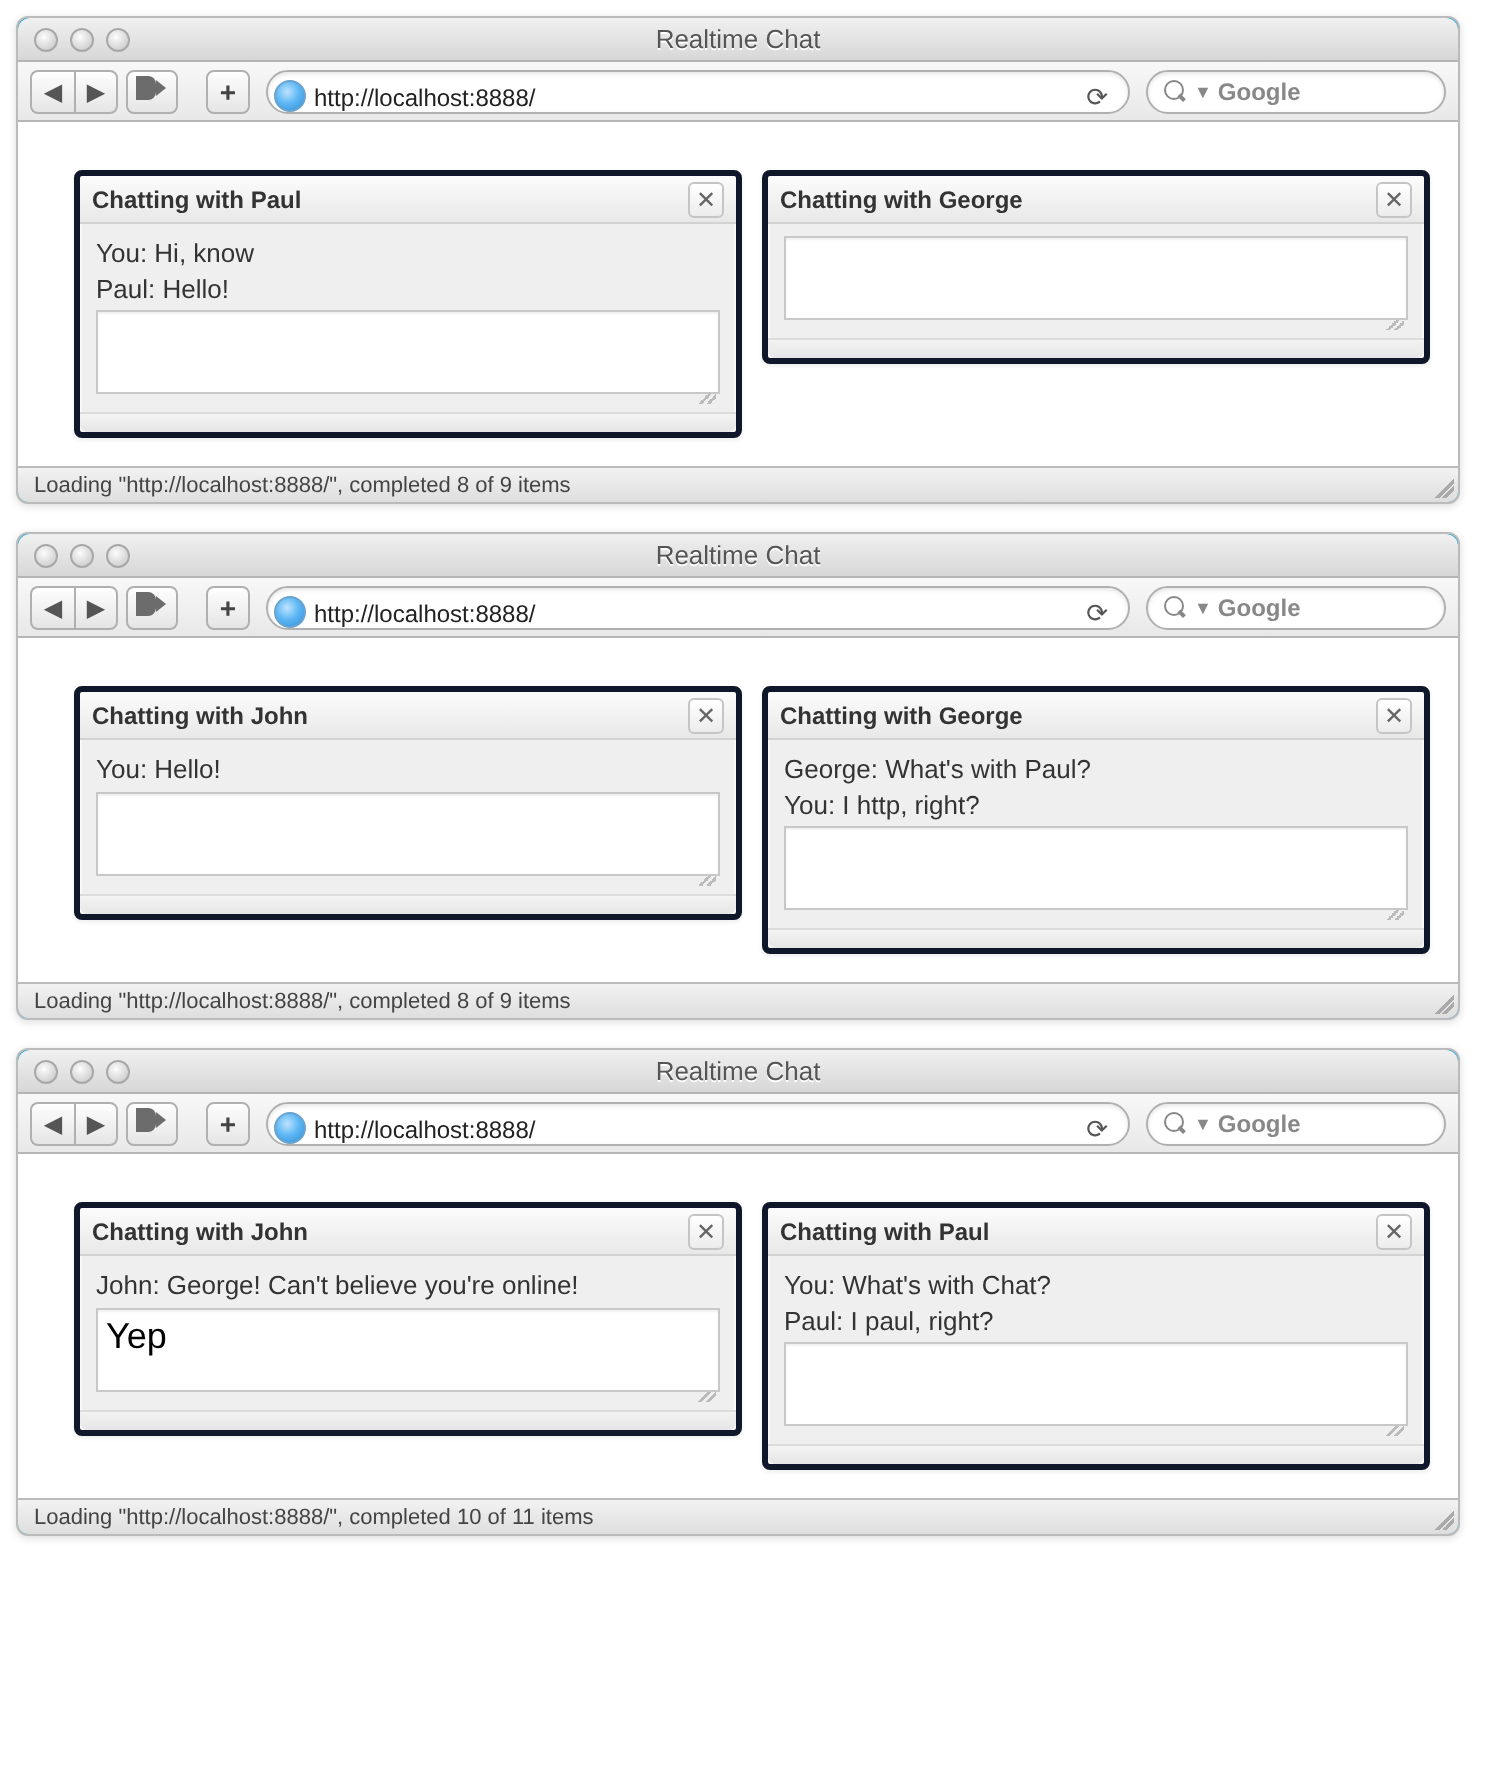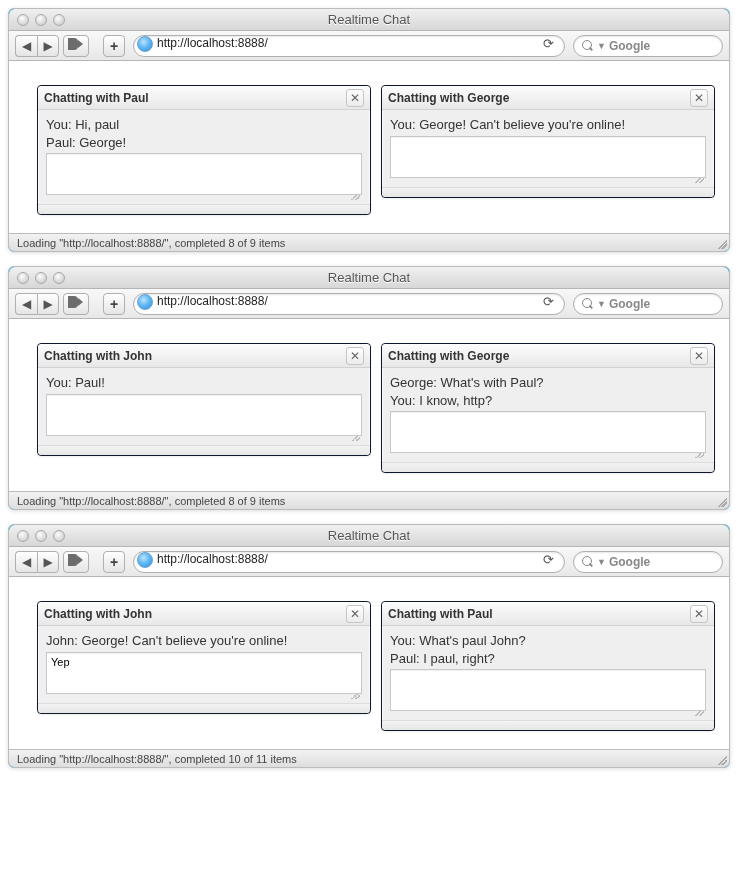--- a/index.html
+++ b/index.html
@@ -71,21 +71,21 @@
     font-size:12px;
     box-shadow: inset 0 1px 0 #fff;
     padding:0 4px;
   }
   .tb-group { display:flex; }
   .tb-group .tb-btn:first-child { border-radius:4px 0 0 4px; border-right:none; }
   .tb-group .tb-btn:last-child { border-radius:0 4px 4px 0; }
   .addr-wrap {
     flex:1;
     display:flex;
-    align-items:flex-start;
+    align-items:flex-end;
     height:22px;
     background:#fff;
     border:1px solid #b0b0b0;
     border-radius:11px;
     padding:0 6px 0 0;
     margin:0 4px;
     box-shadow: inset 0 1px 2px rgba(0,0,0,0.1);
     overflow:hidden;
   }
   .favicon {
@@ -145,21 +145,21 @@
     position:absolute;
     right:2px; bottom:2px;
     width:12px; height:12px;
     background:
       linear-gradient(135deg, transparent 60%, #aaa 60%, #aaa 70%, transparent 70%),
       linear-gradient(135deg, transparent 75%, #aaa 75%, #aaa 85%, transparent 85%);
   }
   
   .chat-pane {
     width: 352px;
-    border:1px solid #0f172a;
+    border:3px solid #0f172a;
     border-radius:4px;
     background:#efefef;
     box-shadow:0 1px 2px rgba(0,0,0,0.08), inset 0 0 0 1px rgba(255,255,255,0.6);
   }
   .chat-head {
     height:24px;
     background:linear-gradient(to bottom,#fcfcfc,#e8e8e8);
     border-bottom:1px solid #d2d2d2;
     border-radius:4px 4px 0 0;
     display:flex;
@@ -195,21 +195,21 @@
     min-height:14px;
     margin-bottom:2px;
   }
   .chat-input {
     width:100%;
     height:42px;
     resize:none;
     border:1px solid #c8c8c8;
     background:#fff;
     font-family:inherit;
-    font-size:11px;
+    font-size:18px;
     padding:3px 4px;
     margin-bottom:4px;
     box-shadow: inset 0 1px 1px rgba(0,0,0,0.06);
   }
   .chat-foot {
     height:10px;
     border-top:1px solid #dcdcdc;
     border-radius:0 0 4px 4px;
     background:linear-gradient(to bottom,#f3f3f3,#e6e6e6);
   }
@@ -280,35 +280,33 @@
       </div>
       <div class="content">
         <div class="chat-pane">
           <div class="chat-head">
             <div class="chat-title">Chatting with Paul</div>
             <div class="chat-close">
               <span>✕</span>
             </div>
           </div>
           <div class="chat-body"><div class="chat-log">
-              <div>You: Hi, paul</div>
-              <div>Paul: George!</div>
+              <div>You: Hi, know</div>
+              <div>Paul: Hello!</div>
             </div><textarea class="chat-input" style=""></textarea><div class="textarea-grip"></div></div>
           <div class="chat-foot"></div>
         </div>
         <div class="chat-pane">
           <div class="chat-head">
             <div class="chat-title">Chatting with George</div>
             <div class="chat-close">
               <span>✕</span>
             </div>
           </div>
-          <div class="chat-body"><div class="chat-log">
-              <div>You: George! Can't believe you're online!</div>
-            </div><textarea class="chat-input" style=""></textarea><div class="textarea-grip"></div></div>
+          <div class="chat-body"><textarea class="chat-input" style=""></textarea><div class="textarea-grip"></div></div>
           <div class="chat-foot"></div>
         </div>
       </div>
       <div class="statusbar">
         <span>Loading "http://localhost:8888/", completed 8 of 9 items</span>
         <div class="resize-grip"></div>
       </div>
     </div>
     <div class="browser-window">
       <div class="titlebar">
@@ -348,34 +346,34 @@
       </div>
       <div class="content">
         <div class="chat-pane">
           <div class="chat-head">
             <div class="chat-title">Chatting with John</div>
             <div class="chat-close">
               <span>✕</span>
             </div>
           </div>
           <div class="chat-body"><div class="chat-log">
-              <div>You: Paul!</div>
+              <div>You: Hello!</div>
             </div><textarea class="chat-input" style=""></textarea><div class="textarea-grip"></div></div>
           <div class="chat-foot"></div>
         </div>
         <div class="chat-pane">
           <div class="chat-head">
             <div class="chat-title">Chatting with George</div>
             <div class="chat-close">
               <span>✕</span>
             </div>
           </div>
           <div class="chat-body"><div class="chat-log">
               <div>George: What's with Paul?</div>
-              <div>You: I know, http?</div>
+              <div>You: I http, right?</div>
             </div><textarea class="chat-input" style=""></textarea><div class="textarea-grip"></div></div>
           <div class="chat-foot"></div>
         </div>
       </div>
       <div class="statusbar">
         <span>Loading "http://localhost:8888/", completed 8 of 9 items</span>
         <div class="resize-grip"></div>
       </div>
     </div>
     <div class="browser-window">
@@ -428,21 +426,21 @@
           <div class="chat-foot"></div>
         </div>
         <div class="chat-pane">
           <div class="chat-head">
             <div class="chat-title">Chatting with Paul</div>
             <div class="chat-close">
               <span>✕</span>
             </div>
           </div>
           <div class="chat-body"><div class="chat-log">
-              <div>You: What's paul John?</div>
+              <div>You: What's with Chat?</div>
               <div>Paul: I paul, right?</div>
             </div><textarea class="chat-input" style=""></textarea><div class="textarea-grip"></div></div>
           <div class="chat-foot"></div>
         </div>
       </div>
       <div class="statusbar">
         <span>Loading "http://localhost:8888/", completed 10 of 11 items</span>
         <div class="resize-grip"></div>
       </div>
     </div>

